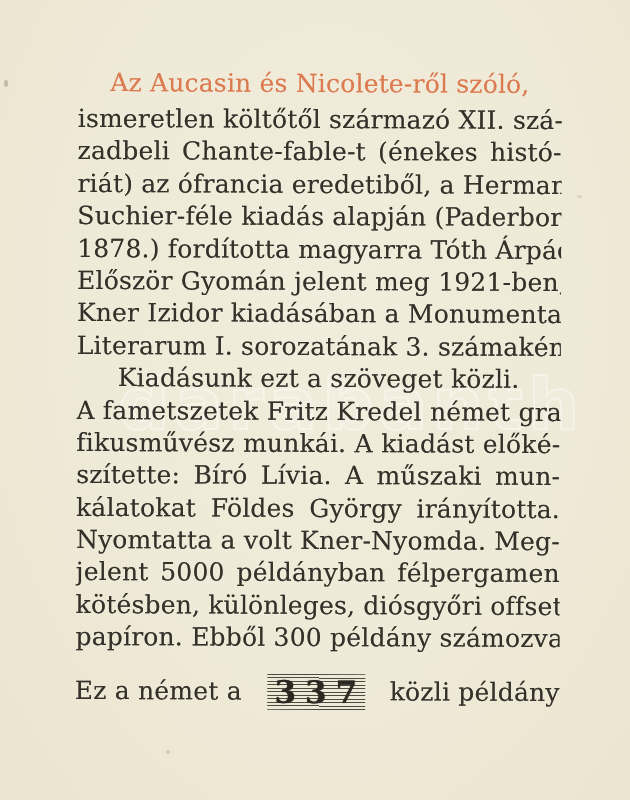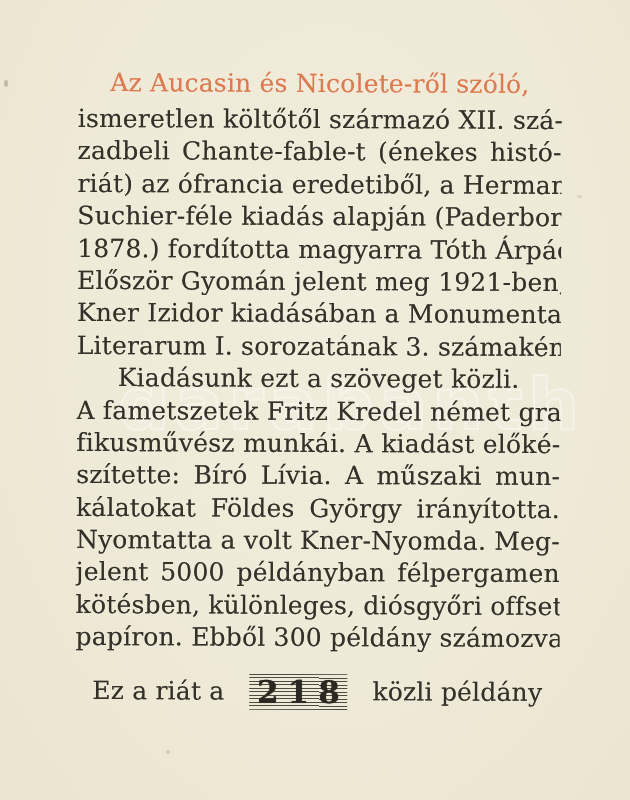--- a/index.html
+++ b/index.html
@@ -101,21 +101,21 @@
     <div class="jl">A fametszetek Fritz Kredel német gra-</div>
     <div class="jl">fikusművész munkái. A kiadást előké-</div>
     <div class="jl">szítette: Bíró Lívia. A műszaki mun-</div>
     <div class="jl">kálatokat Földes György irányította.</div>
     <div class="jl">Nyomtatta a volt Kner-Nyomda. Meg-</div>
     <div class="jl">jelent 5000 példányban félpergamen</div>
     <div class="jl">kötésben, különleges, diósgyőri offset-</div>
     <div class="jl">papíron. Ebből 300 példány számozva.</div>
 
     <div class="copyline">
-      <span>Ez a riát a</span>
+      <span>Ez a német a</span>
       <span class="stampbox">
-        <span class="stampnum">218</span>
+        <span class="stampnum">337</span>
       </span>
       <span>közli példány</span>
     </div>
 
   </div>
 </div>
 
 </body></html>

